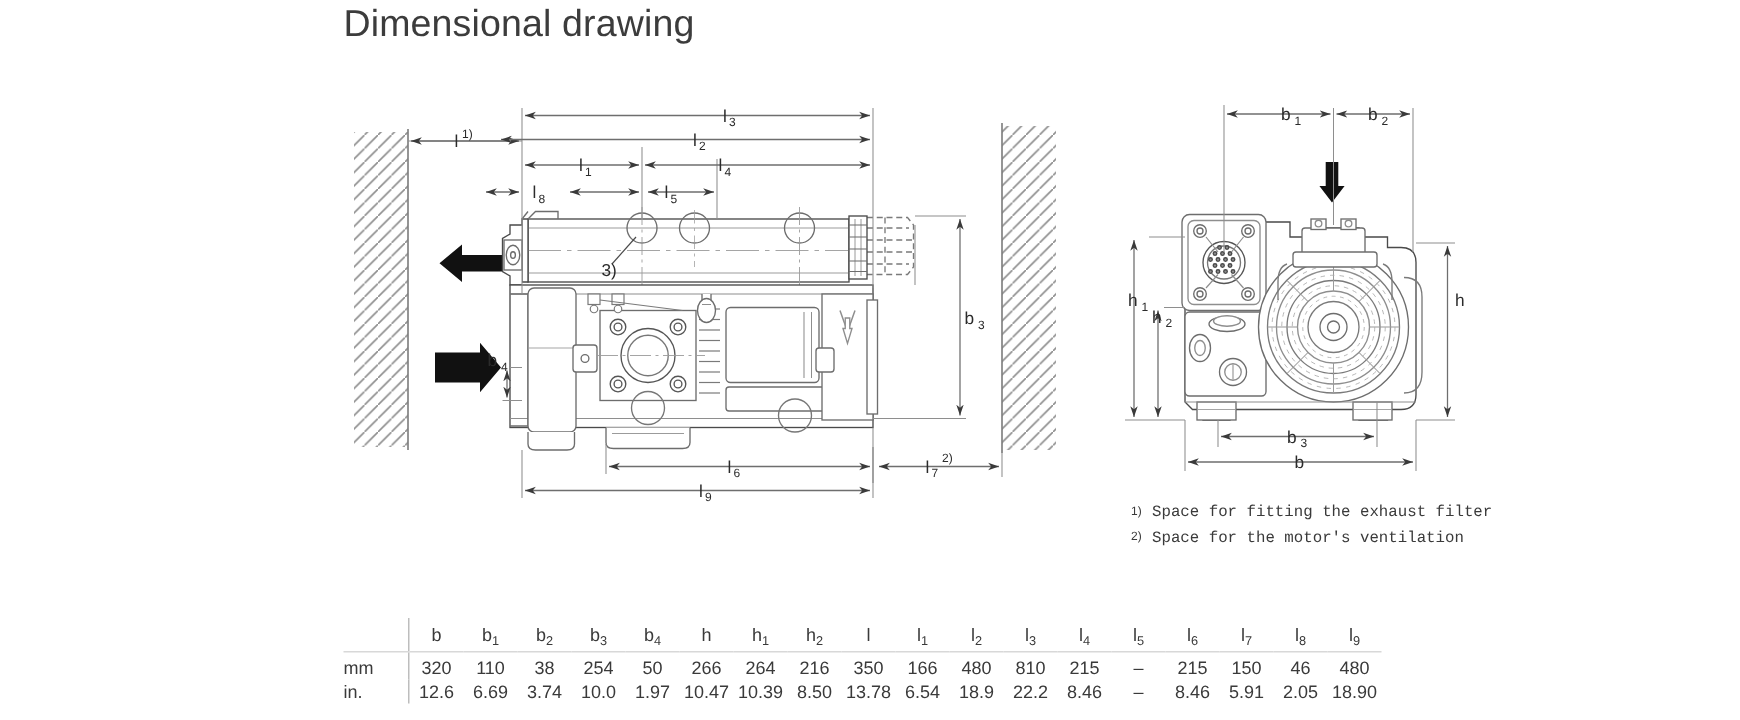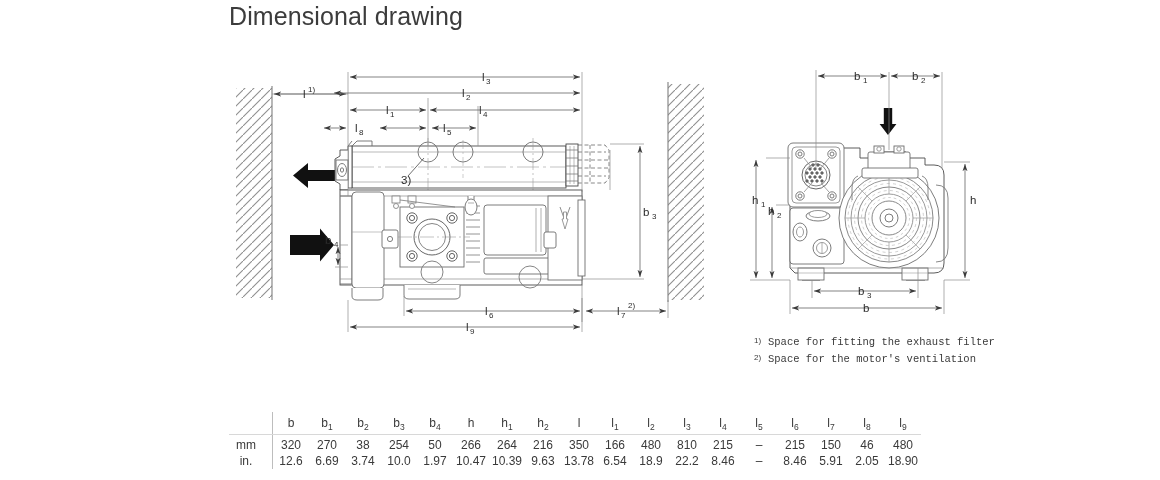--- a/index.html
+++ b/index.html
@@ -20,21 +20,21 @@
   #footnotes .fnum{width:14px;font-size:8px;padding-top:0px;color:#3a3a3a;}
   #footnotes .ftxt{font-size:10.5px;font-family:Liberation Mono, monospace;}
   
   #dim-table{position:absolute;left:229px;top:412px;font-size:12px;color:#3a3a3a;}
   #dim-table table{border-collapse:collapse;}
   #dim-table td,#dim-table th{
     font-weight:400;font-size:12px;color:#3a3a3a;
     padding:1px 0;text-align:center;white-space:nowrap;
   }
   #dim-table th{height:20px;vertical-align:middle;}
-  #dim-table .rowlabel{text-align:center;padding-right:9px;width:34px;}
+  #dim-table .rowlabel{text-align:left;padding-right:9px;width:34px;}
   #dim-table .vline{border-left:1px solid #bdbdbd;}
   #dim-table thead th{border-bottom:1px solid #d8d8d8;}
   #dim-table tbody tr:first-child td{padding-top:3px;}
   #dim-table .c{width:36px;}
   #dim-table sub{font-size:8.5px;vertical-align:baseline;position:relative;top:3px;}
   .dimlbl{font-size:11.5px;fill:#2b2b2b;font-family:"Liberation Sans",sans-serif;}
   .dimsub{font-size:8px;fill:#2b2b2b;font-family:"Liberation Sans",sans-serif;}
   .sup{font-size:8px;fill:#2b2b2b;font-family:"Liberation Sans",sans-serif;}
 </style>
 </head>
@@ -469,21 +469,21 @@
         <th class="c">l<sub>6</sub></th>
         <th class="c">l<sub>7</sub></th>
         <th class="c">l<sub>8</sub></th>
         <th class="c">l<sub>9</sub></th>
       </tr>
     </thead>
     <tbody>
       <tr>
         <td class="rowlabel">mm</td>
         <td class="c vline">320</td>
-        <td class="c">270</td>
+        <td class="c">110</td>
         <td class="c">38</td>
         <td class="c">254</td>
         <td class="c">50</td>
         <td class="c">266</td>
         <td class="c">264</td>
         <td class="c">216</td>
         <td class="c">350</td>
         <td class="c">166</td>
         <td class="c">480</td>
         <td class="c">810</td>
@@ -496,21 +496,21 @@
       </tr>
       <tr>
         <td class="rowlabel">in.</td>
         <td class="c vline">12.6</td>
         <td class="c">6.69</td>
         <td class="c">3.74</td>
         <td class="c">10.0</td>
         <td class="c">1.97</td>
         <td class="c">10.47</td>
         <td class="c">10.39</td>
-        <td class="c">9.63</td>
+        <td class="c">8.50</td>
         <td class="c">13.78</td>
         <td class="c">6.54</td>
         <td class="c">18.9</td>
         <td class="c">22.2</td>
         <td class="c">8.46</td>
         <td class="c">–</td>
         <td class="c">8.46</td>
         <td class="c">5.91</td>
         <td class="c">2.05</td>
         <td class="c">18.90</td>

